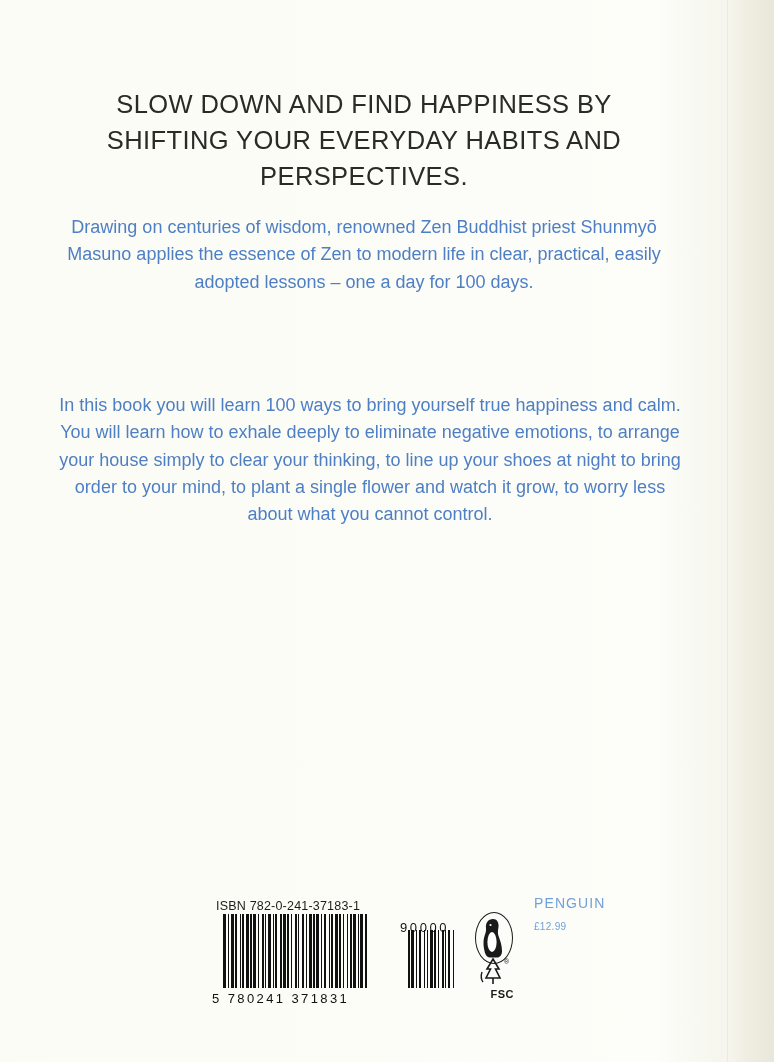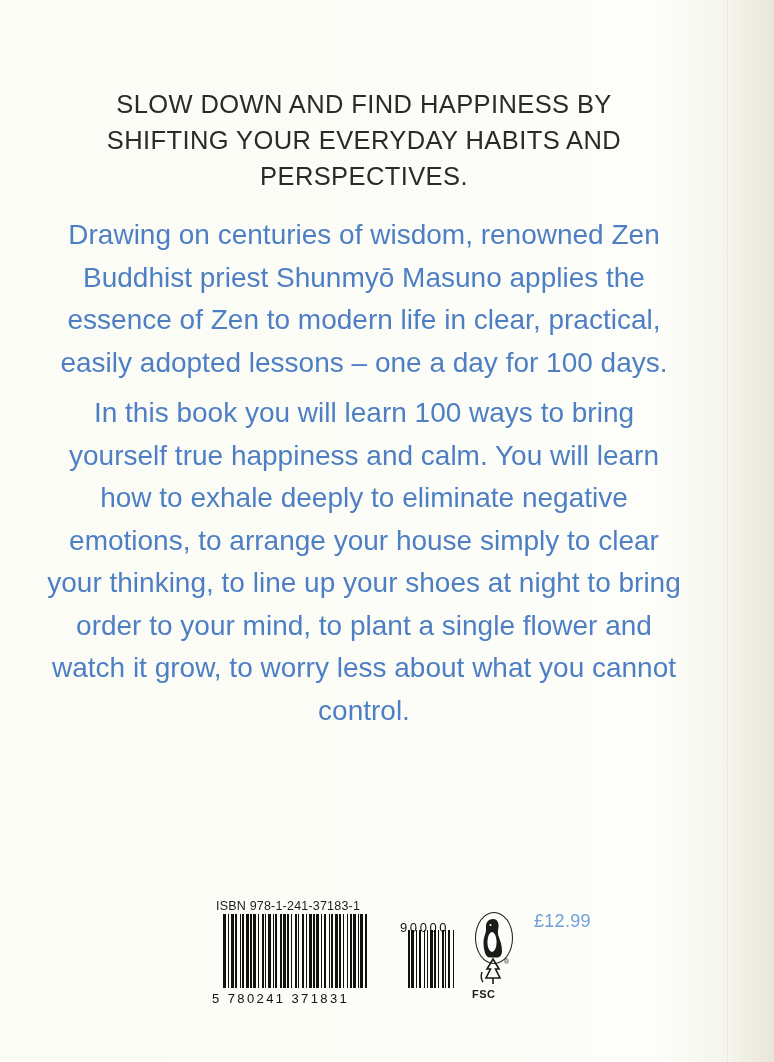--- a/index.html
+++ b/index.html
@@ -48,26 +48,26 @@
     line-height: 1.42;
     font-weight: 400;
   }
 
   .body-block {
     position: absolute;
     left: 52px;
     width: 624px;
     text-align: center;
     color: #4e7fc4;
-    font-size: 28px;
+    font-size: 18px;
     line-height: 1.52;
     font-weight: 400;
   }
   .b1 { top: 214px; }
-  .b2 { top: 392px; width: 640px; left: 44px; }
+  .b2 { top: 392px; width: 640px; left: 50px; }
   .b3 { top: 684px; }
   .b4 { top: 751px; }
 
   
   .isbn-text {
     position: absolute;
     left: 216px;
     top: 899px;
     font-size: 12.5px;
     color: #1c1c1c;
@@ -139,21 +139,21 @@
     top: 956px;
     width: 42px;
     height: 48px;
     color: #1a1a1a;
   }
   .fsc-text {
     position: absolute;
     left: 0;
     top: 32px;
     width: 42px;
-    text-align: left;
+    text-align: right;
     font-size: 11px;
     font-weight: bold;
     letter-spacing: 0.5px;
   }
   .fsc-r {
     position: absolute;
     left: 32px;
     top: 2px;
     font-size: 7px;
   }
@@ -171,22 +171,22 @@
     letter-spacing: 1.1px;
     line-height: 1.45;
   }
   .pub-sub {
     font-size: 14px;
     letter-spacing: 0.3px;
     line-height: 1.45;
     margin-top: 3px;
   }
   .pub-price {
-    font-size: 18px;
-    margin-top: 18px;
+    font-size: 10px;
+    margin-top: 8px;
     letter-spacing: 0.3px;
   }
   .pub-credit {
     font-size: 10.5px;
     margin-top: 17px;
     line-height: 1.42;
     letter-spacing: 0.1px;
   }
 </style>
 </head>
@@ -196,21 +196,21 @@
   <div class="content">
 
     <div class="headline">SLOW DOWN AND FIND HAPPINESS BY SHIFTING YOUR EVERYDAY HABITS AND PERSPECTIVES.</div>
 
     <div class="body-block b1">Drawing on centuries of wisdom, renowned Zen Buddhist priest Shunmyō Masuno applies the essence of Zen to modern life in clear, practical, easily adopted lessons – one a day for 100 days.</div>
 
     <div class="body-block b2">In this book you will learn 100 ways to bring yourself true happiness and calm. You will learn how to exhale deeply to eliminate negative emotions, to arrange your house simply to clear your thinking, to line up your shoes at night to bring order to your mind, to plant a single flower and watch it grow, to worry less about what you cannot control.</div>
 
 
 
-    <div class="isbn-text">ISBN 978-1-241-37183-1</div>
+    <div class="isbn-text">ISBN 782-0-241-37183-1</div>
 
     <div class="barcode-main" id="barcode-main">
         <div class="bar" style="left: 0px; width: 3px;"></div>
         <div class="bar" style="left: 5px; width: 1px;"></div>
         <div class="bar" style="left: 8px; width: 3px;"></div>
         <div class="bar" style="left: 12px; width: 2px;"></div>
         <div class="bar" style="left: 17px; width: 1px;"></div>
         <div class="bar" style="left: 19px; width: 2px;"></div>
         <div class="bar" style="left: 23px; width: 3px;"></div>
         <div class="bar" style="left: 27px; width: 2px;"></div>
@@ -280,18 +280,19 @@
       <svg width="42" height="34" viewBox="0 0 42 34">
         <path d="M21 3 L27 13 L23.5 13 L28 22 L14 22 L18.5 13 L15 13 Z" fill="none" stroke="#1a1a1a" stroke-width="1.6"></path>
         <path d="M21 22 L21 28" stroke="#1a1a1a" stroke-width="1.6"></path>
         <path d="M10 16 C10 16 8 22 11 26" fill="none" stroke="#1a1a1a" stroke-width="1.4"></path>
       </svg>
       <div class="fsc-text">FSC</div>
       <div class="fsc-r">®</div>
     </div>
 
     <div class="pub-block">
+      <div class="pub-name">PENGUIN</div>
       <div class="pub-price">£12.99</div>
     </div>
 
   </div>
   <div class="right-edge"></div>
 </div>
 
 </body></html>

